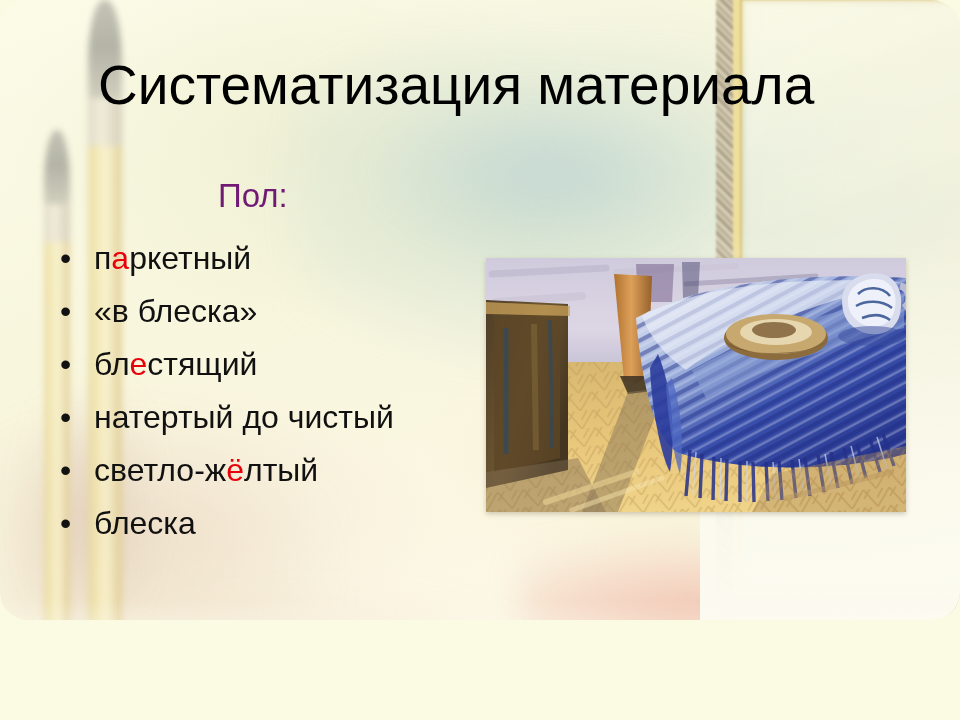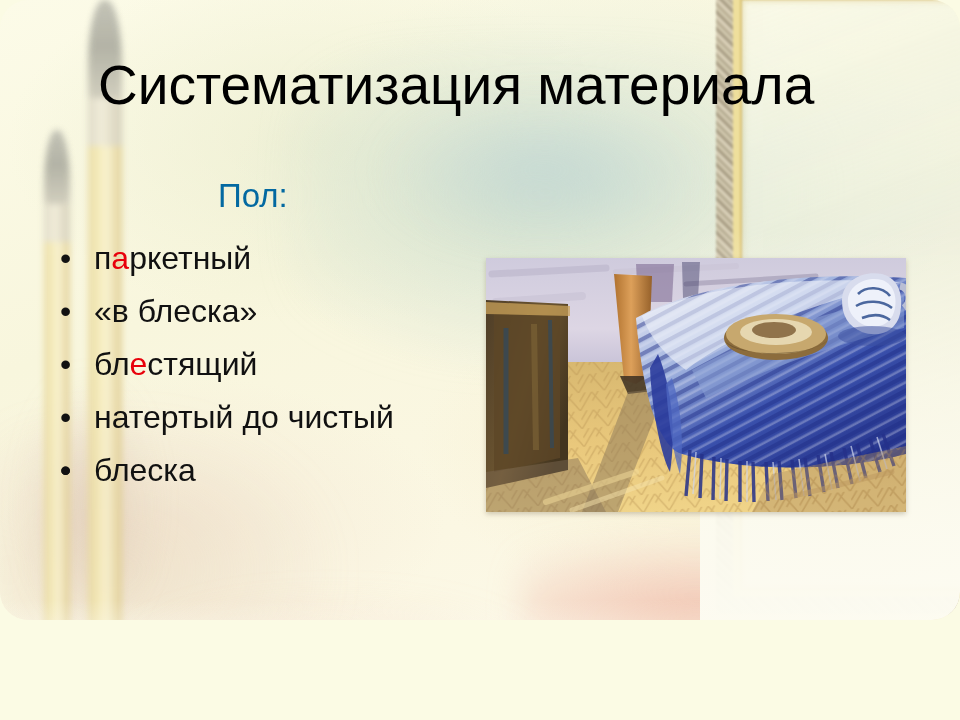--- a/index.html
+++ b/index.html
@@ -126,21 +126,21 @@
 
   
   #title{
     position:absolute;left:98px;top:54px;width:790px;
     font-size:55px;line-height:62px;color:#000;white-space:nowrap;
   }
 
   
   #subhead{
     position:absolute;left:218px;top:176px;
-    font-size:33px;line-height:40px;color:#0369a1;
+    font-size:33px;line-height:40px;color:#701a75;
   }
   #bullet-list{
     position:absolute;left:48px;top:232px;width:430px;
     margin:0;padding:0;list-style:none;
   }
   #bullet-list li{
     position:relative;padding-left:46px;
     font-size:32px;line-height:53px;color:#111;white-space:nowrap;
   }
   #bullet-list li .dot{
@@ -193,21 +193,21 @@
 
   <div id="title">Систематизация материала</div>
 
   <div id="subhead">Пол:</div>
 
   <ul id="bullet-list">
       <li><span class="dot">•</span><span><span>п</span><span class="hl">а</span><span>ркетный</span></span></li>
       <li><span class="dot">•</span><span><span>«в блеска»</span></span></li>
       <li><span class="dot">•</span><span><span>бл</span><span class="hl">е</span><span>стящий</span></span></li>
       <li><span class="dot">•</span><span><span>натертый до чистый</span></span></li>
-      <li><span class="dot">•</span></li>
+      <li><span class="dot">•</span><span><span>светло-ж</span><span class="hl">ё</span><span>лтый</span></span></li>
       <li><span class="dot">•</span><span><span>блеска</span></span></li>
     </ul>
 
   <div id="painting">
     <svg viewBox="0 0 420 254" preserveAspectRatio="none">
       <defs>
         <linearGradient id="gFloor" x1="0" y1="0" x2="0" y2="1">
           <stop offset="0%" stop-color="#d8b870"></stop>
           <stop offset="55%" stop-color="#e9c87c"></stop>
           <stop offset="100%" stop-color="#f0d489"></stop>

